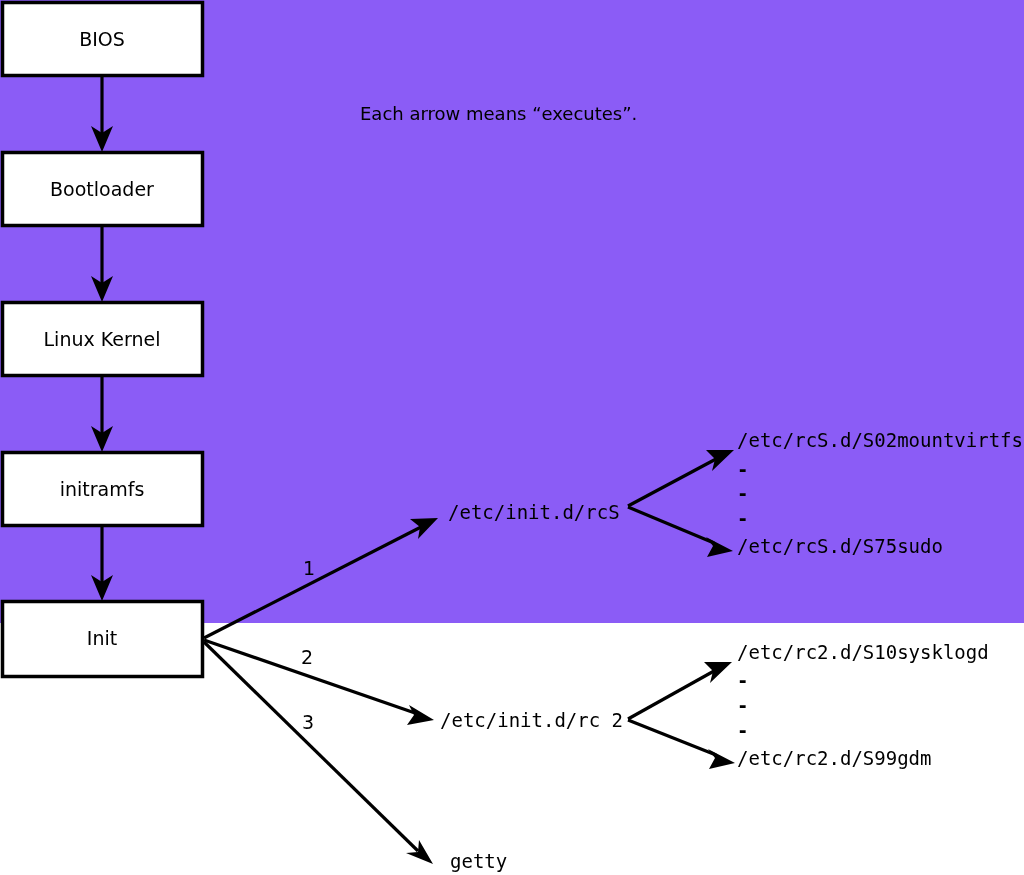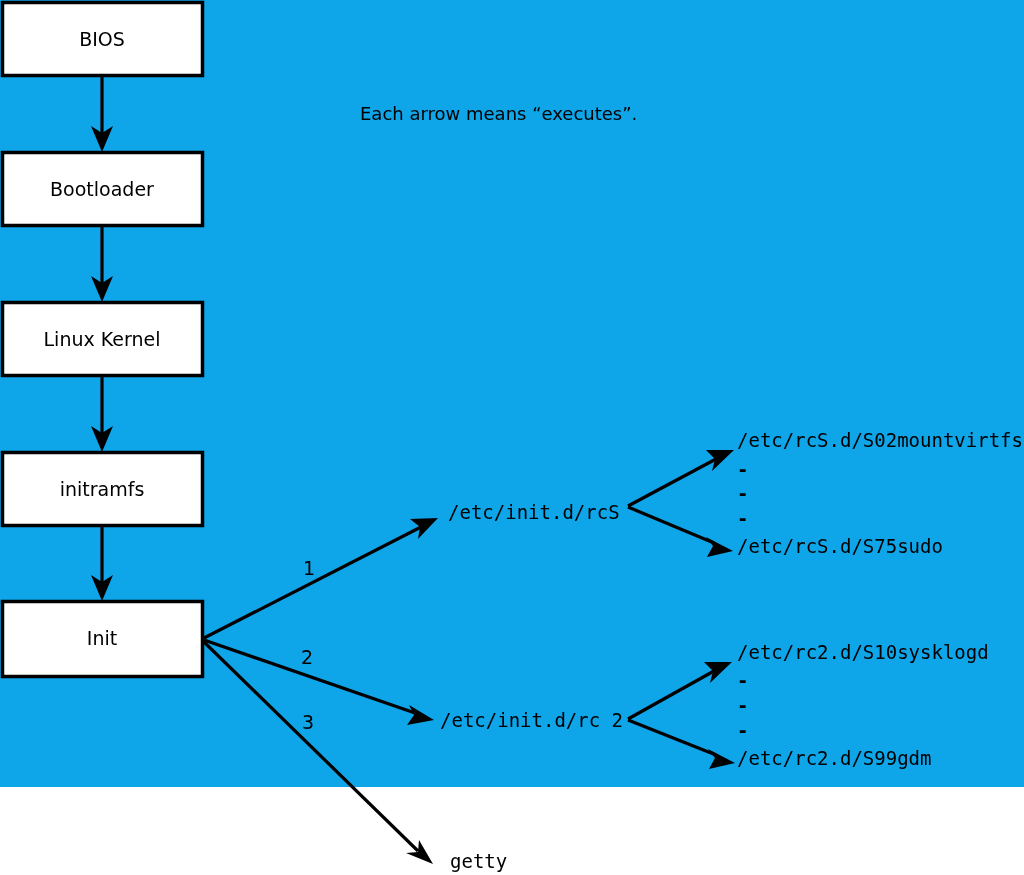--- a/index.html
+++ b/index.html
@@ -10,22 +10,22 @@
   }
   body {
     width: 1024px;
     height: 875px;
     overflow: hidden;
     font-family: "DejaVu Sans", sans-serif;
   }
   #diagram-root {
     position: relative;
     width: 1024px;
-    height: 787px;
-    background: #0ea5e9;
+    height: 623px;
+    background: #8b5cf6;
   }
   svg#boot-diagram {
     display: block;
     width: 1024px;
     height: 875px;
   }
   .box-rect {
     fill: #ffffff;
     stroke: #000000;
     stroke-width: 3.5;

